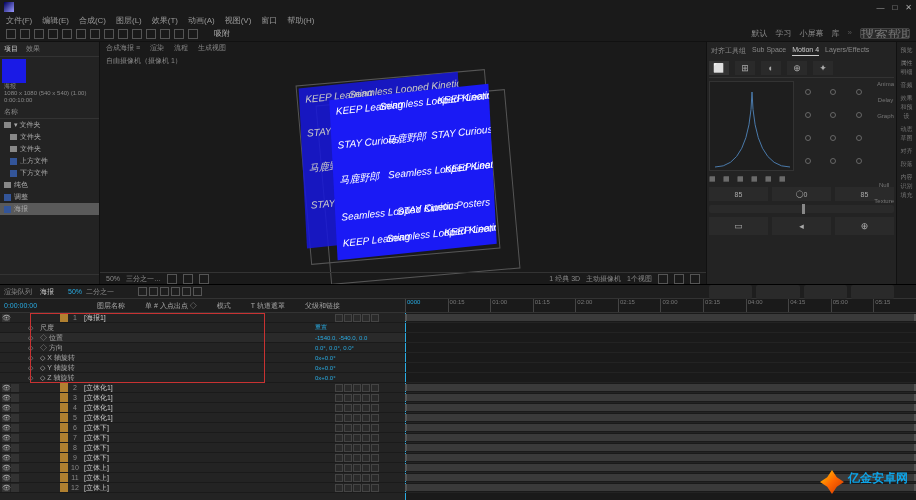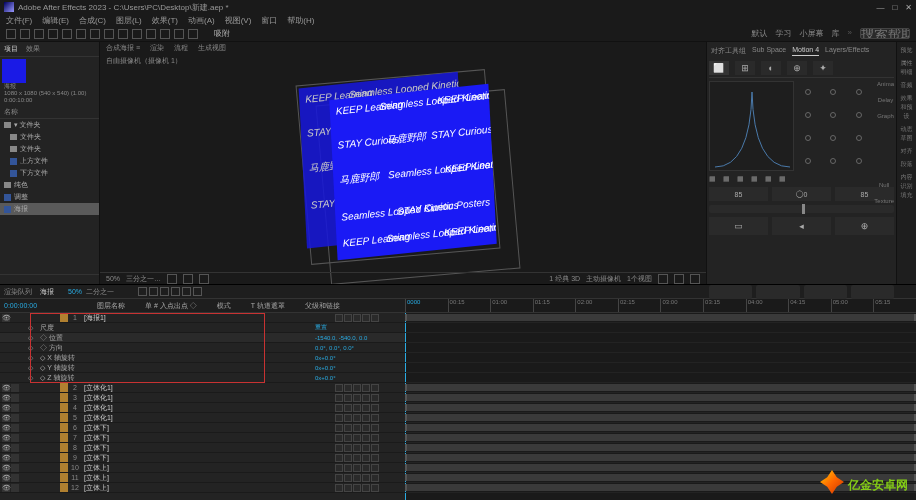--- a/index.html
+++ b/index.html
@@ -100,29 +100,28 @@
 .layer-name.prop-name { color:#aaa; }
 .layer-val { width:90px; color:#29abe2; font-size:6px; }
 .layer-switches { width:70px; display:flex; gap:1px; }
 .sw { width:8px; height:8px; border:1px solid #444; background:#2a2a2a; }
 .kf-ico { width:10px; color:#888; }
 .track { height:10px; border-bottom:1px solid #232323; position:relative; }
 .track-bar { position:absolute; left:0; right:0; top:1px; bottom:1px; background:#3a3a3a; border-left:2px solid #555; border-right:2px solid #555; }
 .redbox { position:absolute; border:1px solid #c83232; pointer-events:none; z-index:5; }
 
 
-.watermark { position:absolute; right:8px; bottom:6px; display:flex; align-items:flex-end; gap:4px; font-size:12px; font-weight:bold; color:#84cc16; z-index:10; }
+.watermark { position:absolute; right:8px; bottom:6px; display:flex; align-items:flex-start; gap:4px; font-size:12px; font-weight:bold; color:#0ea5e9; z-index:10; }
 .wm-flame { width:24px; height:24px; background:linear-gradient(135deg,#ffcc00,#ff6600,#cc3300); clip-path:polygon(50% 0,70% 30%,100% 50%,70% 70%,50% 100%,30% 70%,0 50%,30% 30%); }
 </style>
 </head>
 <body>
 
 <div class="titlebar">
   <span class="icon"></span>
-  <span>Adobe After Effects 2023 - C:\Users\PC\Desktop\新建.aep *</span>
   <div class="win-ctrl">
     <span>—</span>
     <span>□</span>
     <span>✕</span>
   </div>
 </div>
 
 <div class="menubar">
   <span>文件(F)</span>
   <span>编辑(E)</span>

